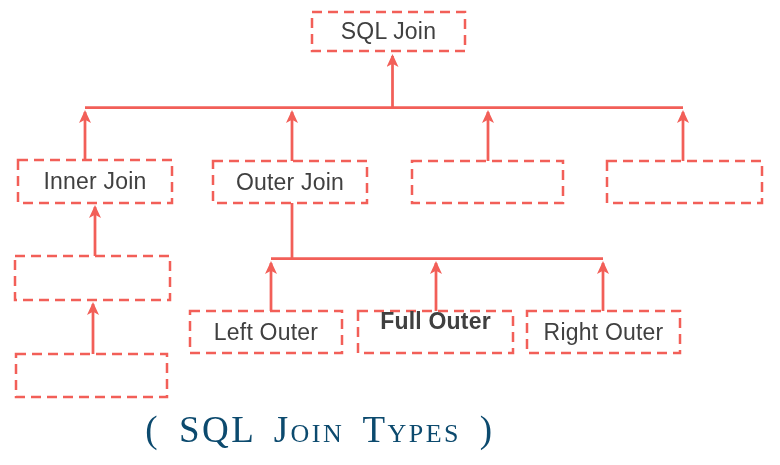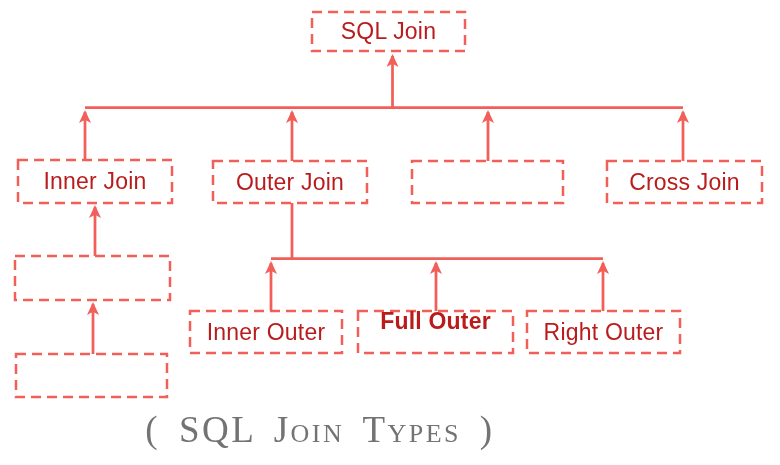--- a/index.html
+++ b/index.html
@@ -18,39 +18,39 @@
   #connectors {
     position: absolute;
     left: 0;
     top: 0;
   }
   .node-label {
     position: absolute;
     display: flex;
     align-items: center;
     justify-content: center;
-    color: #b91c1c;
+    color: #404040;
     font-size: 23px;
     font-weight: 400;
     letter-spacing: 0.2px;
     white-space: nowrap;
   }
   .caption {
     position: absolute;
     left: 0;
     top: 408px;
     width: 640px;
     box-sizing: border-box;
     text-align: center;
     font-family: "Liberation Serif", serif;
     font-variant: small-caps;
     font-size: 37px;
     letter-spacing: 2.5px;
     word-spacing: 7px;
-    color: #737373;
+    color: #0c4a6e;
   }
 </style>
 </head>
 <body>
 
 <div id="stage">
 
   <svg id="connectors" width="780" height="465" viewBox="0 0 780 465">
     <defs>
       <marker id="arrowhead" markerUnits="userSpaceOnUse" markerWidth="13" markerHeight="12" viewBox="0 0 13 12" refX="11" refY="6" orient="auto">
@@ -84,20 +84,19 @@
       <line x1="271" y1="258.5" x2="603" y2="258.5"></line>
       <line x1="271" y1="311" x2="271" y2="263" marker-end="url(#arrowhead)"></line>
       <line x1="436" y1="311" x2="436" y2="263" marker-end="url(#arrowhead)"></line>
       <line x1="603" y1="311" x2="603" y2="263" marker-end="url(#arrowhead)"></line>
     </g>
   </svg>
 
   <div class="node-label" style="left:312px; top:12px;  width:153px; height:39px;">SQL Join</div>
   <div class="node-label" style="left:18px;  top:160px; width:154px; height:43px;text-align:right;">Inner Join</div>
   <div class="node-label" style="left:213px; top:161px; width:154px; height:42px;text-align:center;">Outer Join</div>
-  <div class="node-label" style="left:607px; top:161px; width:155px; height:42px;">Cross Join</div>
-  <div class="node-label" style="left:190px; top:311px; width:152px; height:42px;">Inner Outer</div>
+  <div class="node-label" style="left:190px; top:311px; width:152px; height:42px;">Left Outer</div>
   <div class="node-label" style="left:358px; top:300px; width:155px; height:42px;font-weight:bold;">Full Outer</div>
   <div class="node-label" style="left:527px; top:311px; width:153px; height:42px;">Right Outer</div>
 
   <div class="caption">( SQL Join Types )</div>
 
 </div>
 
 </body></html>

